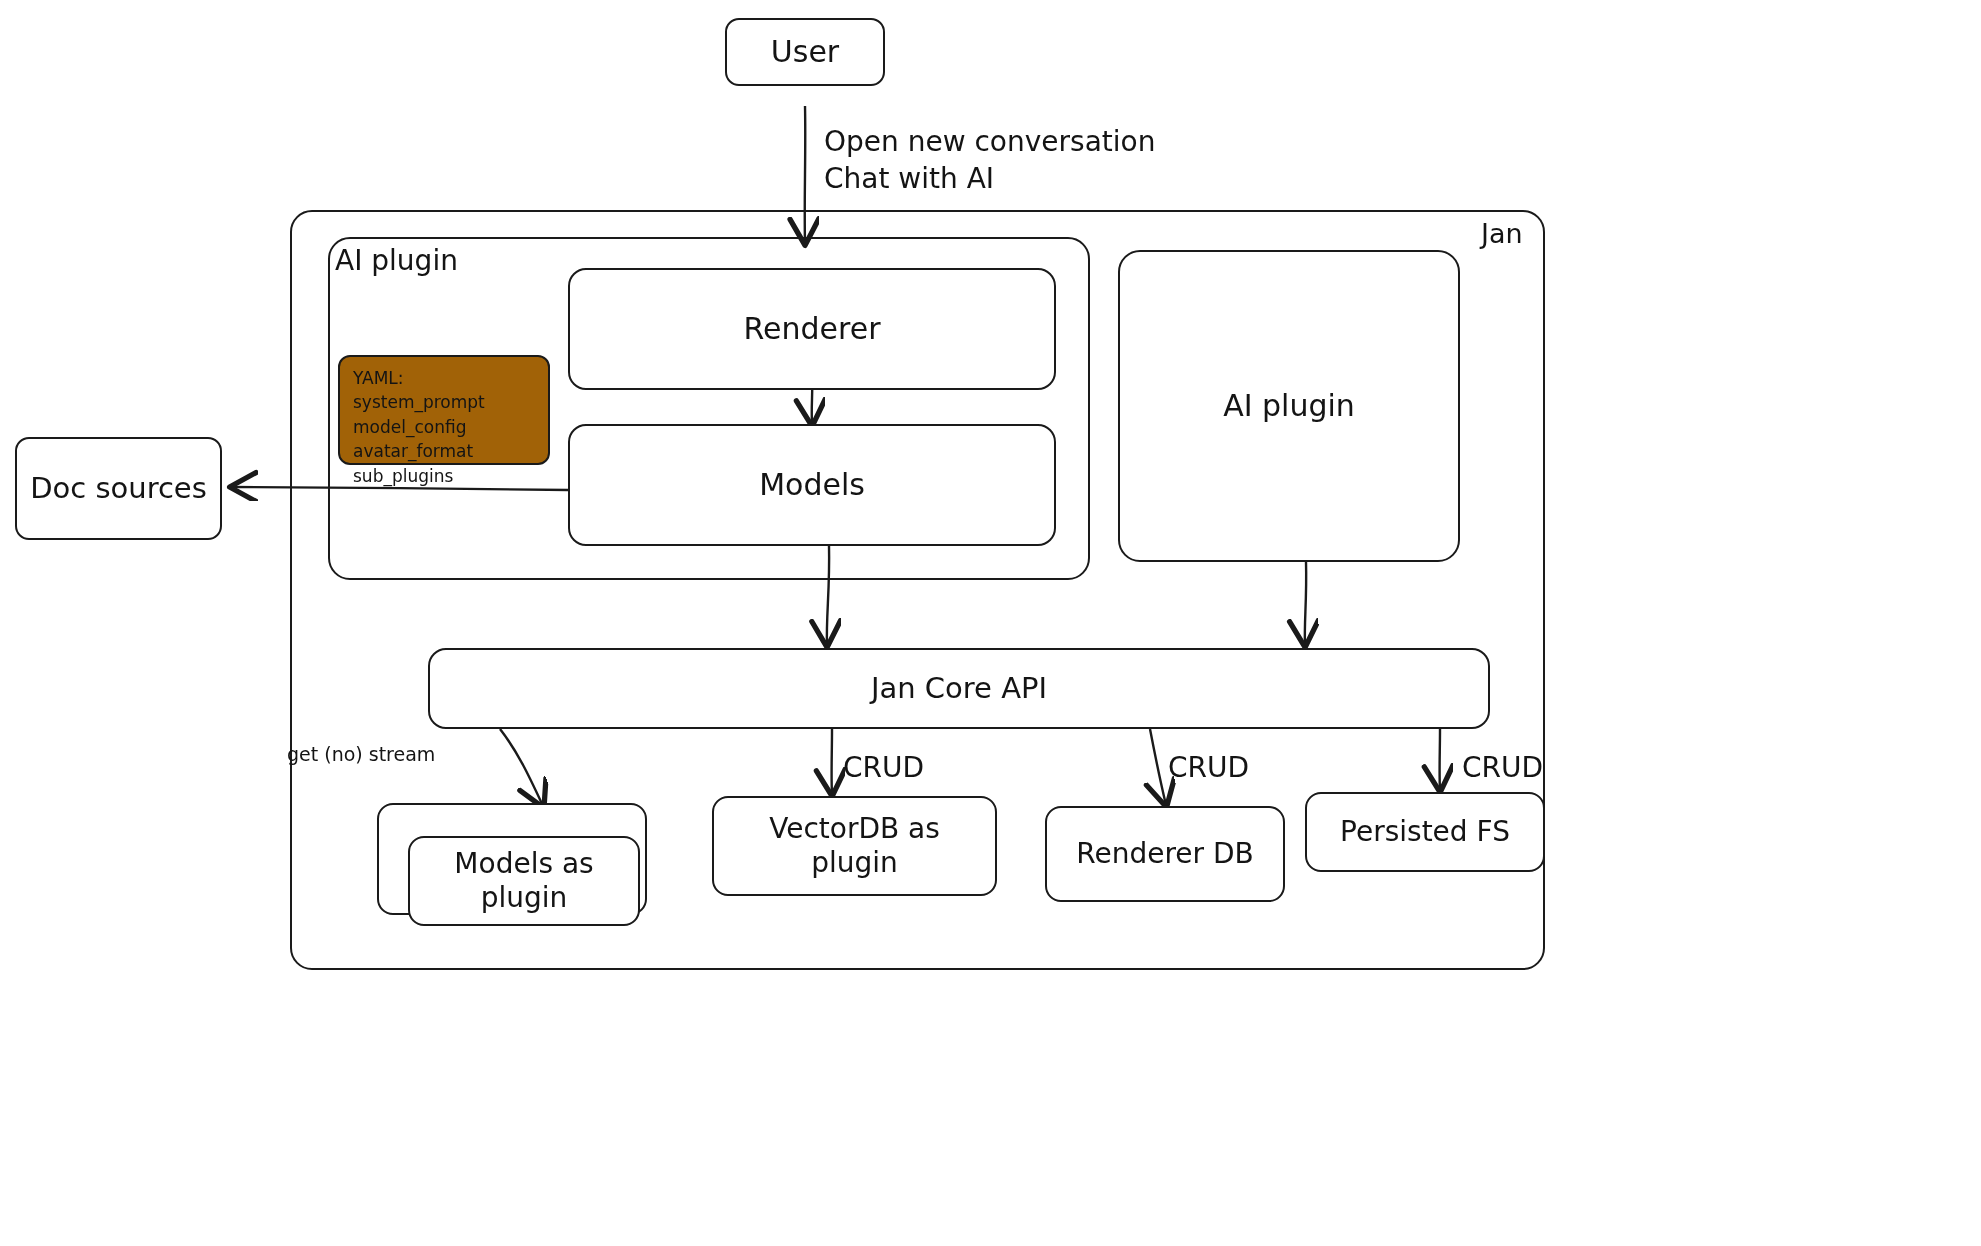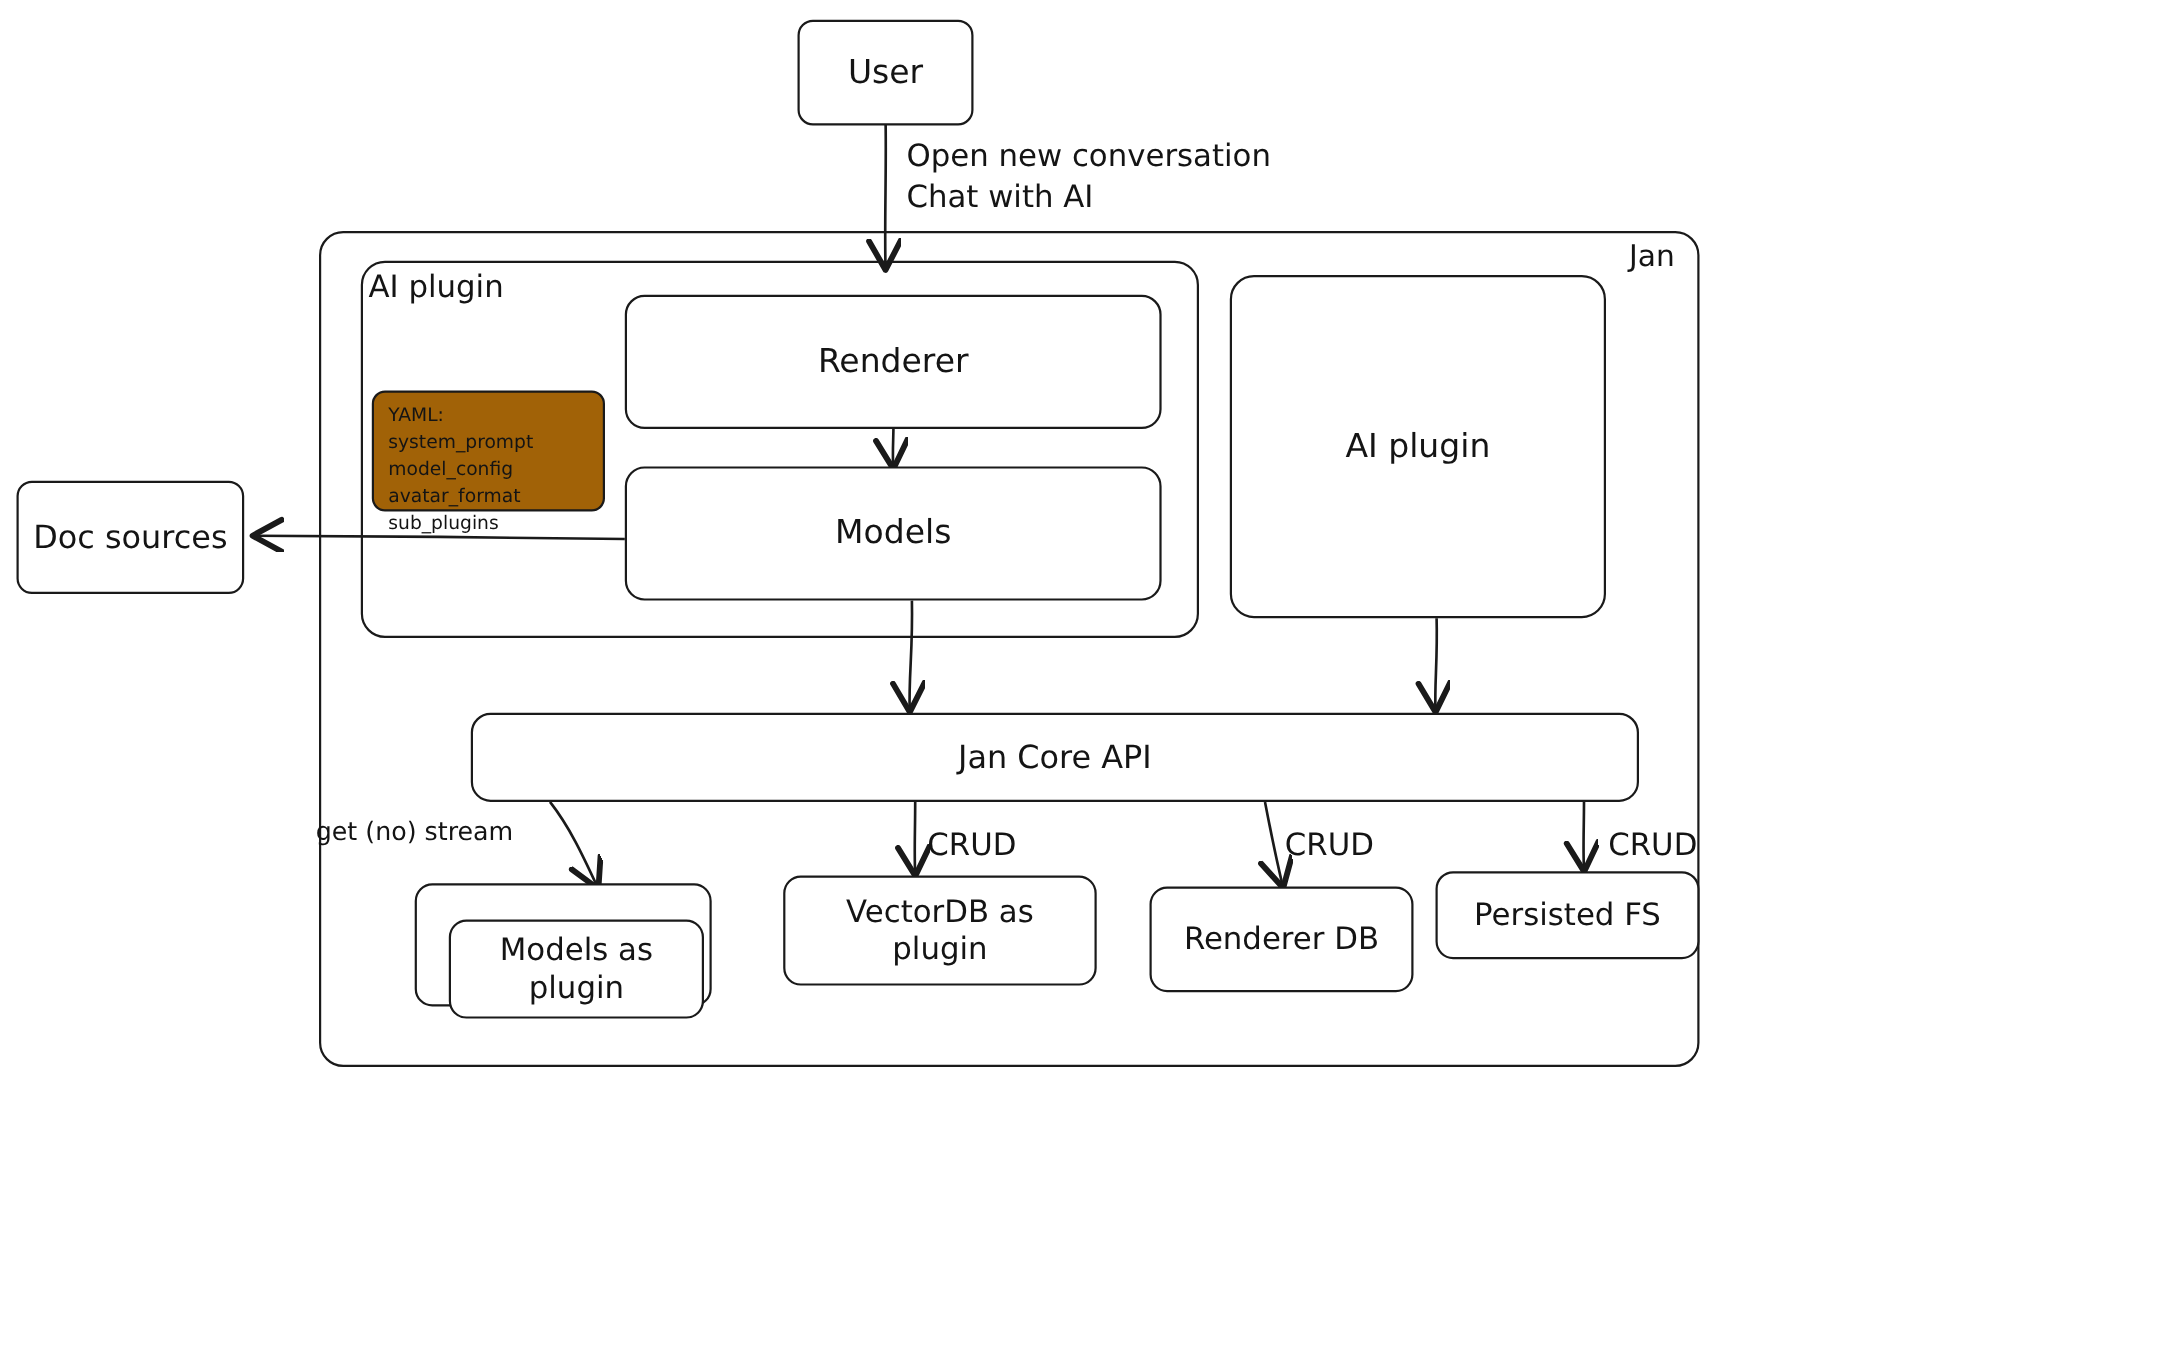--- a/index.html
+++ b/index.html
@@ -95,21 +95,21 @@
 
     <path d="M500,729 C518,752 530,778 543,806" fill="none" stroke="#1a1a1a" stroke-width="2.4" marker-end="url(#ah)"></path>
 
     <path d="M832,729 C832,755 831,775 832,794" fill="none" stroke="#1a1a1a" stroke-width="2.4" marker-end="url(#ah)"></path>
 
     <path d="M1150,729 C1155,755 1160,780 1166,805" fill="none" stroke="#1a1a1a" stroke-width="2.4" marker-end="url(#ah)"></path>
 
     <path d="M1440,729 C1440,752 1439,772 1440,790" fill="none" stroke="#1a1a1a" stroke-width="2.4" marker-end="url(#ah)"></path>
   </svg>
 
-  <div class="node" style="left:725px; top:18px; width:160px; height:96px; border-radius:14px; font-size:30px;">
+  <div class="node" style="left:725px; top:18px; width:160px; height:68px; border-radius:14px; font-size:30px;">
     <span>User</span>
   </div>
 
   <div class="edge-label" style="left:824px; top:124px; font-size:28px;">Open new conversation
 Chat with AI</div>
 
   <div class="grp" style="left:290px; top:210px; width:1255px; height:760px; border-radius:22px;"></div>
   <div class="grp-label" style="left:1481px; top:218px; font-size:27px;">Jan</div>
 
   <div class="grp" style="left:328px; top:237px; width:762px; height:343px; border-radius:22px;"></div>
@@ -134,21 +134,21 @@
   </div>
 
   <div class="node" style="left:15px; top:437px; width:207px; height:103px; border-radius:14px; font-size:29px;">
     <span>Doc sources</span>
   </div>
 
   <div class="node" style="left:428px; top:648px; width:1062px; height:81px; border-radius:18px; font-size:29px;">
     <span>Jan Core API</span>
   </div>
 
-  <div class="edge-label" style="left:287px; top:742px; font-size:23px;text-align:center;">get (no) stream</div>
+  <div class="edge-label" style="left:287px; top:742px; font-size:19px;text-align:center;">get (no) stream</div>
   <div class="edge-label" style="left:843px; top:750px; font-size:28px;">CRUD</div>
   <div class="edge-label" style="left:1168px; top:750px; font-size:28px;">CRUD</div>
   <div class="edge-label" style="left:1462px; top:750px; font-size:28px;">CRUD</div>
 
   <div class="shadow-box" style="left:377px; top:803px; width:270px; height:112px; border-radius:16px;"></div>
   <div class="node" style="left:408px; top:836px; width:232px; height:90px; border-radius:16px; font-size:28px; white-space:pre;">
     <span>Models as
 plugin</span>
   </div>
 

